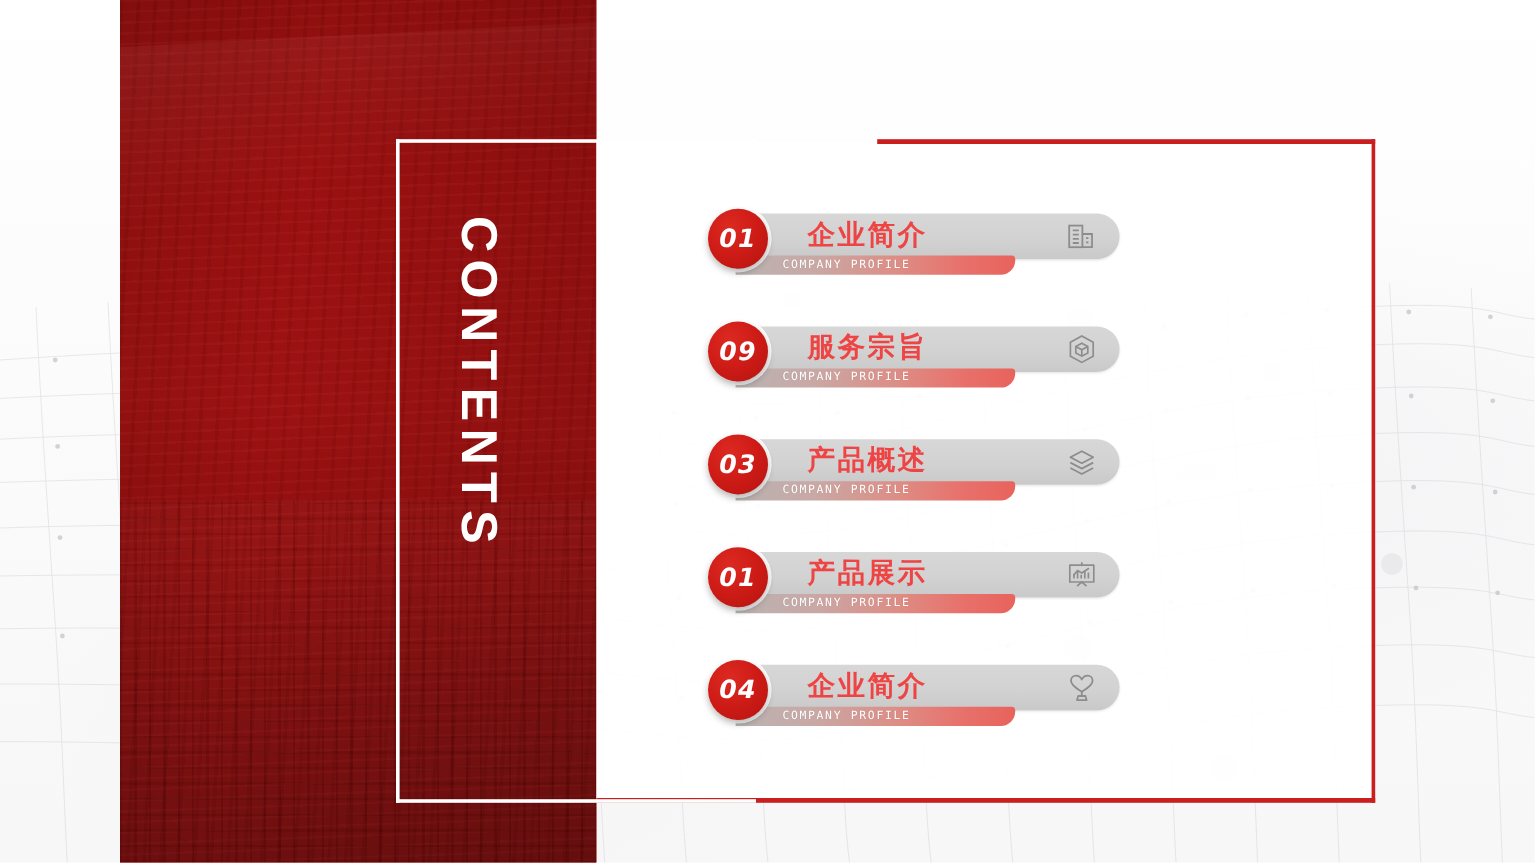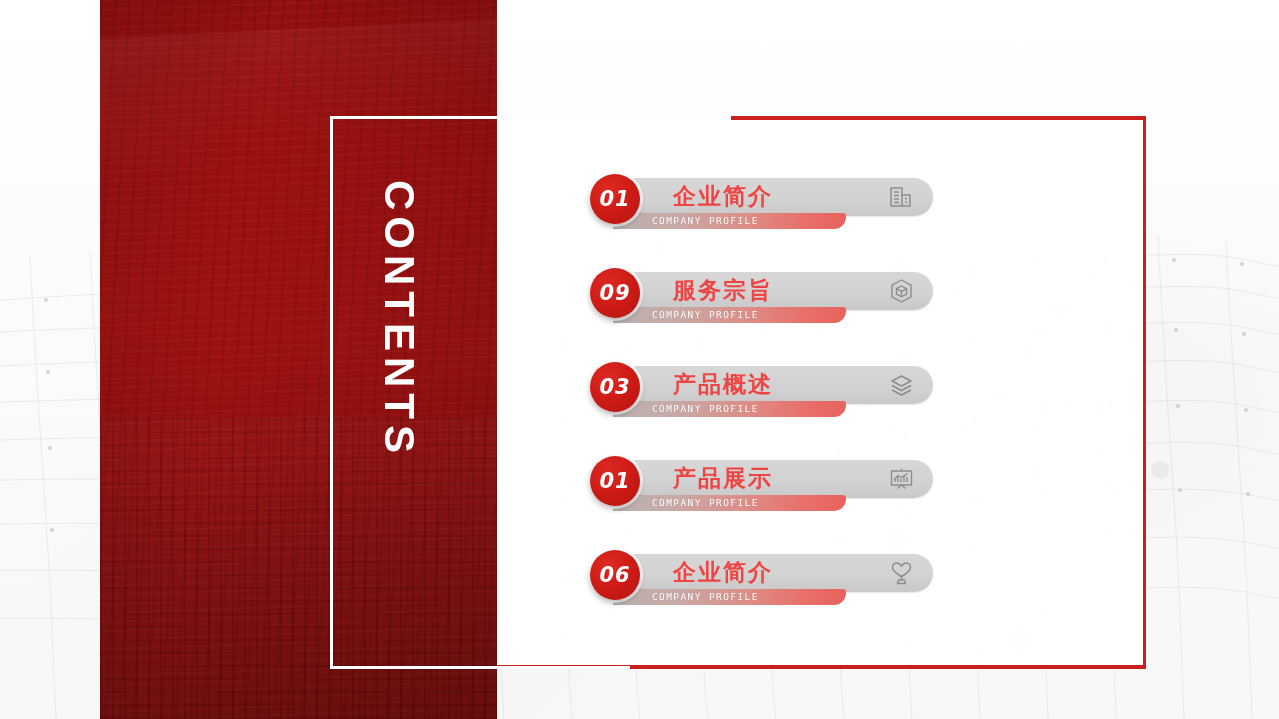--- a/index.html
+++ b/index.html
@@ -458,21 +458,21 @@
           <path d="M6.5 13.5 L10 9.5 L13.5 11.5 L19.5 7.5"></path>
         </svg>
       </div>
     </div>
 
     <div class="toc-item">
       <div class="toc-bar"></div>
       <div class="toc-subbar"></div>
       <div class="toc-title">企业简介</div>
       <div class="toc-sub">COMPANY PROFILE</div>
-      <div class="toc-badge">06</div>
+      <div class="toc-badge">04</div>
       <div class="toc-icon">
         <svg width="27" height="27" viewBox="0 0 27 27" fill="none" stroke="currentColor" stroke-width="1.5" stroke-linejoin="round">
           <path d="M13.5 16.5 C 13.5 16.5, 4.5 11.2, 4.5 7.2 C 4.5 4.6, 6.6 3, 8.7 3 C 10.6 3, 12.5 4.3, 13.5 6.2 C 14.5 4.3, 16.4 3, 18.3 3 C 20.4 3, 22.5 4.6, 22.5 7.2 C 22.5 11.2, 13.5 16.5, 13.5 16.5 Z"></path>
           <path d="M13.5 16.5 L13.5 19.5"></path>
           <path d="M9.5 23.5 L10.5 20 L16.5 20 L17.5 23.5 Z"></path>
         </svg>
       </div>
     </div>
 
   </div>

